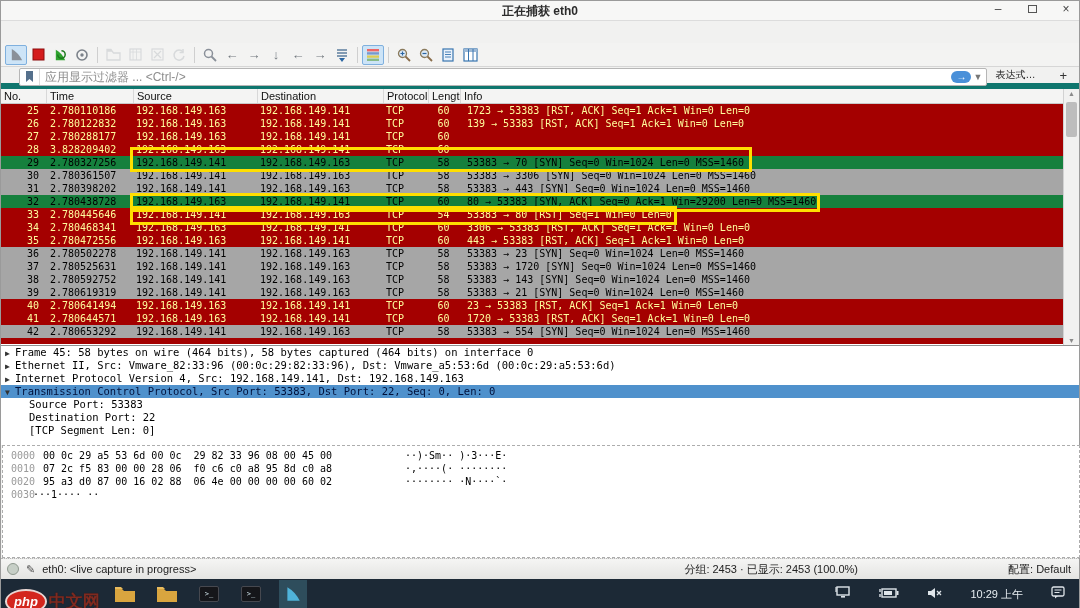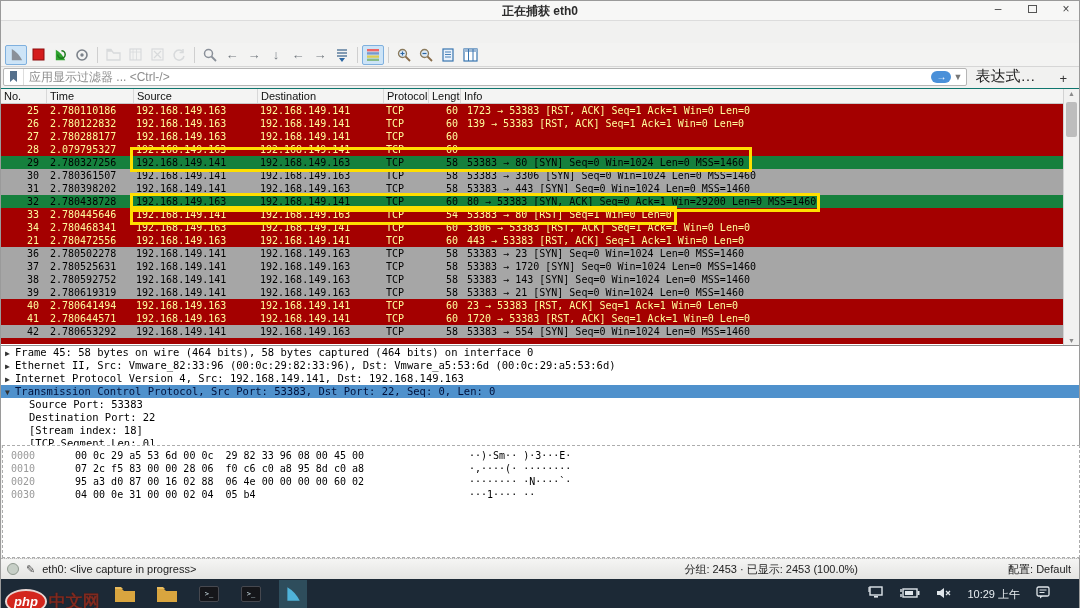--- a/index.html
+++ b/index.html
@@ -19,41 +19,41 @@
 
   
   .toolbar { position:absolute; left:0; top:42px; right:0; height:24px; background:#f3f3f2; border-bottom:1px solid #d6d6d6; display:flex; align-items:center; padding-left:4px; }
   .tool { width:22px; height:20px; display:flex; align-items:center; justify-content:center; border:1px solid transparent; border-radius:2px; font-size:13px; color:#73797f; }
   .tool.active { background:#cde4f7; border-color:#7fb0de; }
   .tool.disabled { color:#c2c6ca; opacity:.55; }
   .tool svg { display:block; }
   .tsep { width:1px; height:16px; background:#cfcfcf; margin:0 4px; }
 
   
-  .filterbar { position:absolute; left:0; top:66px; right:0; height:22px; background:#f1f1f0; display:flex; align-items:flex-end; padding:1px 4px 2px 2px; border-bottom:1px solid #0f766e; }
+  .filterbar { position:absolute; left:0; top:66px; right:0; height:22px; background:#f1f1f0; display:flex; align-items:flex-start; padding:1px 4px 2px 18px; border-bottom:6px solid #0f766e; }
   .filter-field { flex:1; height:18px; background:#ffffff; border:1px solid #b6b6b6; border-radius:2px; display:flex; align-items:center; }
   .bookmark-box { width:20px; height:16px; border-right:1px solid #ddd; display:flex; align-items:center; justify-content:center; }
   .filter-placeholder { color:#8d8d8d; font-size:12px; padding-left:5px; flex:1; white-space:nowrap; overflow:hidden; }
   .apply-btn { width:20px; height:12px; background:#4a90d9; border-radius:6px; color:#fff; font-size:10px; line-height:12px; text-align:center; margin-right:2px; }
   .apply-caret { color:#777; font-size:9px; margin-right:4px; }
-  .expr-label { font-size:15px; color:#222; margin:0 10px 0 8px; }
+  .expr-label { font-size:10px; color:#222; margin:0 10px 0 8px; }
   .add-btn { font-size:13px; color:#333; margin:0 8px 0 14px; }
 
   
   .packetlist { position:absolute; left:0; top:88px; width:1064px; height:256px; background:#ffffff; overflow:hidden; font-family:"DejaVu Sans Mono","Liberation Mono",monospace; }
   .plheader { display:flex; height:15px; background:#f4f4f3; border-bottom:1px solid #c9c9c9; font-family:"Liberation Sans",sans-serif; font-size:11px; color:#111; }
   .plheader .hc { border-right:1px solid #d8d8d8; padding:1px 3px 0 3px; white-space:nowrap; overflow:hidden; }
   .prow { display:flex; height:13px; font-size:10px; line-height:13px; white-space:nowrap; }
   .prow > div { overflow:hidden; white-space:pre; }
   .c-no { width:46px; text-align:right; padding-right:8px; }
   .c-time { width:87px; padding-left:3px; }
   .c-src { width:124px; padding-left:2px; }
   .c-dst { width:126px; padding-left:2px; }
   .c-proto { width:45px; padding-left:2px; }
-  .c-len { width:32px; text-align:right; padding-right:3px; }
+  .c-len { width:32px; text-align:center; padding-right:3px; }
   .c-info { flex:1; padding-left:6px; }
   .row-red { background:#a40000; color:#fffc9c; }
   .row-gray { background:#a6a6a6; color:#000; }
   .row-green { background:#15803d; color:#000; }
   .partial-row { height:6px; background:#a40000; overflow:hidden; }
 
   .vscroll { position:absolute; right:0; top:88px; width:16px; height:256px; background:#f1f1f0; border-left:1px solid #d2d2d2; }
   .vscroll .thumb { position:absolute; left:2px; right:2px; top:13px; height:35px; background:#bdbdbd; border-radius:2px; }
   .vscroll .arr { position:absolute; left:0; right:0; text-align:center; font-size:7px; color:#8a8a8a; }
   .arr.up { top:1px; } .arr.dn { bottom:1px; }
@@ -66,40 +66,40 @@
 
   
   .detailpane { position:absolute; left:0; top:344px; right:0; height:100px; background:#fff; border-top:1px solid #8f8f8f; overflow:hidden; font-family:"DejaVu Sans Mono","Liberation Mono",monospace; font-size:10.5px; }
   .dline { height:13px; line-height:13px; white-space:pre; color:#000; padding-left:4px; }
   .dline .exp { display:inline-block; width:10px; font-size:8px; color:#333; }
   .dline.child { padding-left:28px; }
   .dline.selected { background:#4f91cc; color:#00103a; }
 
   
   .hexpane { position:absolute; left:1px; top:444px; width:1078px; height:113px; background:#fff; border:1px dashed #adadad; overflow:hidden; font-family:"DejaVu Sans Mono","Liberation Mono",monospace; font-size:10px; padding:3px 0 0 0; }
-  .hrow { height:13px; line-height:13px; white-space:pre; display:flex;gap:32px; }
+  .hrow { height:13px; line-height:13px; white-space:pre; display:flex; }
   .hoff { width:30px; color:#9a9a9a; padding-left:8px; }
   .hbytes { width:372px; color:#000; padding-left:10px; }
   .hascii { color:#000; }
 
   
   .statusbar { position:absolute; left:0; top:557px; right:0; height:21px; background:linear-gradient(#f5f5f4,#e4e4e2); border-top:1px dotted #b5b5b5; display:flex; align-items:center; font-size:11px; color:#222; }
   .sb-left { display:flex; align-items:center; gap:7px; padding-left:6px; flex:1; }
   .sb-exp { width:12px; height:12px; border-radius:50%; background:#c7cfc7; border:1px solid #8f998f; }
   .sb-pen { font-size:11px; color:#555; }
   .sb-mid { flex:0 0 auto; margin-right:150px; }
   .sb-right { padding-right:8px; }
 
   
   .taskbar { position:absolute; left:0; top:578px; right:0; height:30px; background:#1c2936; display:flex; align-items:center; }
   .tb-icons { display:flex; align-items:center; gap:14px; padding-left:110px; }
   .tb-tile { width:28px; height:28px; display:flex; align-items:center; justify-content:center; }
   .tb-tile.active { background:#2e4d5c; }
   .term { width:20px; height:16px; background:#15161a; border:1px solid #46484f; border-radius:2px; color:#cfe3ea; font-size:7px; font-family:"DejaVu Sans Mono",monospace; line-height:14px; text-align:center; }
-  .tray { margin-left:auto; display:flex; align-items:center; gap:16px; padding-right:29px; color:#dfe5ea; }
+  .tray { margin-left:auto; display:flex; align-items:center; gap:28px; padding-right:14px; color:#dfe5ea; }
   .clock { font-size:11px; color:#e8eef2; }
   .watermark { position:absolute; left:4px; top:578px; height:44px; display:flex; align-items:center; z-index:8; }
   .php-oval { background:#d3261d; color:#fff; font-weight:bold; font-style:italic; font-size:13px; border-radius:50%; padding:3px 7px; border:2px solid #e9d7d4; }
   .wm-cn { font-size:17px; font-weight:bold; color:#7e2a20; margin-left:2px; text-shadow:0 0 1px #3a1410; }
 </style>
 </head>
 <body>
 
 <div class="window">
 
@@ -274,34 +274,34 @@
         <div class="prow row-red">
           <div class="c-no">27</div>
           <div class="c-time">2.780288177</div>
           <div class="c-src">192.168.149.163</div>
           <div class="c-dst">192.168.149.141</div>
           <div class="c-proto">TCP</div>
           <div class="c-len">60</div>
         </div>
         <div class="prow row-red">
           <div class="c-no">28</div>
-          <div class="c-time">2.079795327</div>
+          <div class="c-time">3.828209402</div>
           <div class="c-src">192.168.149.163</div>
           <div class="c-dst">192.168.149.141</div>
           <div class="c-proto">TCP</div>
           <div class="c-len">60</div>
         </div>
         <div class="prow row-green">
           <div class="c-no">29</div>
           <div class="c-time">2.780327256</div>
           <div class="c-src">192.168.149.141</div>
           <div class="c-dst">192.168.149.163</div>
           <div class="c-proto">TCP</div>
           <div class="c-len">58</div>
-          <div class="c-info">53383 → 80 [SYN] Seq=0 Win=1024 Len=0 MSS=1460</div>
+          <div class="c-info">53383 → 70 [SYN] Seq=0 Win=1024 Len=0 MSS=1460</div>
         </div>
         <div class="prow row-gray">
           <div class="c-no">30</div>
           <div class="c-time">2.780361507</div>
           <div class="c-src">192.168.149.141</div>
           <div class="c-dst">192.168.149.163</div>
           <div class="c-proto">TCP</div>
           <div class="c-len">58</div>
           <div class="c-info">53383 → 3306 [SYN] Seq=0 Win=1024 Len=0 MSS=1460</div>
         </div>
@@ -335,21 +335,21 @@
         <div class="prow row-red">
           <div class="c-no">34</div>
           <div class="c-time">2.780468341</div>
           <div class="c-src">192.168.149.163</div>
           <div class="c-dst">192.168.149.141</div>
           <div class="c-proto">TCP</div>
           <div class="c-len">60</div>
           <div class="c-info">3306 → 53383 [RST, ACK] Seq=1 Ack=1 Win=0 Len=0</div>
         </div>
         <div class="prow row-red">
-          <div class="c-no">21</div>
+          <div class="c-no">35</div>
           <div class="c-time">2.780472556</div>
           <div class="c-src">192.168.149.163</div>
           <div class="c-dst">192.168.149.141</div>
           <div class="c-proto">TCP</div>
           <div class="c-len">60</div>
           <div class="c-info">443 → 53383 [RST, ACK] Seq=1 Ack=1 Win=0 Len=0</div>
         </div>
         <div class="prow row-gray">
           <div class="c-no">36</div>
           <div class="c-time">2.780502278</div>
@@ -427,29 +427,28 @@
   <div class="hl hl2"></div>
   <div class="hl hl3"></div>
 
   <div class="detailpane" id="detailpane">
       <div class="dline"><span class="exp">▶</span>Frame 45: 58 bytes on wire (464 bits), 58 bytes captured (464 bits) on interface 0</div>
       <div class="dline"><span class="exp">▶</span>Ethernet II, Src: Vmware_82:33:96 (00:0c:29:82:33:96), Dst: Vmware_a5:53:6d (00:0c:29:a5:53:6d)</div>
       <div class="dline"><span class="exp">▶</span>Internet Protocol Version 4, Src: 192.168.149.141, Dst: 192.168.149.163</div>
       <div class="dline selected"><span class="exp">▼</span>Transmission Control Protocol, Src Port: 53383, Dst Port: 22, Seq: 0, Len: 0</div>
       <div class="dline child">Source Port: 53383</div>
       <div class="dline child">Destination Port: 22</div>
-      <div class="dline child">[Stream index: 18]</div>
       <div class="dline child">[TCP Segment Len: 0]</div>
     </div>
 
   <div class="hexpane" id="hexpane">
       <div class="hrow"><span class="hoff">0000</span><span class="hbytes">00 0c 29 a5 53 6d 00 0c  29 82 33 96 08 00 45 00</span><span class="hascii">··)·Sm·· )·3···E·</span></div>
       <div class="hrow"><span class="hoff">0010</span><span class="hbytes">07 2c f5 83 00 00 28 06  f0 c6 c0 a8 95 8d c0 a8</span><span class="hascii">·,····(· ········</span></div>
       <div class="hrow"><span class="hoff">0020</span><span class="hbytes">95 a3 d0 87 00 16 02 88  06 4e 00 00 00 00 60 02</span><span class="hascii">········ ·N····`·</span></div>
-      <div class="hrow"><span class="hoff">0030</span><span class="hbytes">04 00 0e 31 00 00 02 04  05 b4</span><span class="hascii">···1···· ··</span></div>
+      <div class="hrow"><span class="hoff">0030</span><span class="hascii">···1···· ··</span></div>
     </div>
 
   <div class="statusbar">
     <div class="sb-left">
       <span class="sb-exp"></span>
       <span class="sb-pen">✎</span>
       <span>eth0: &lt;live capture in progress&gt;</span>
     </div>
     <div class="sb-mid">分组: 2453 · 已显示: 2453 (100.0%)</div>
     <div class="sb-right">配置: Default</div>

